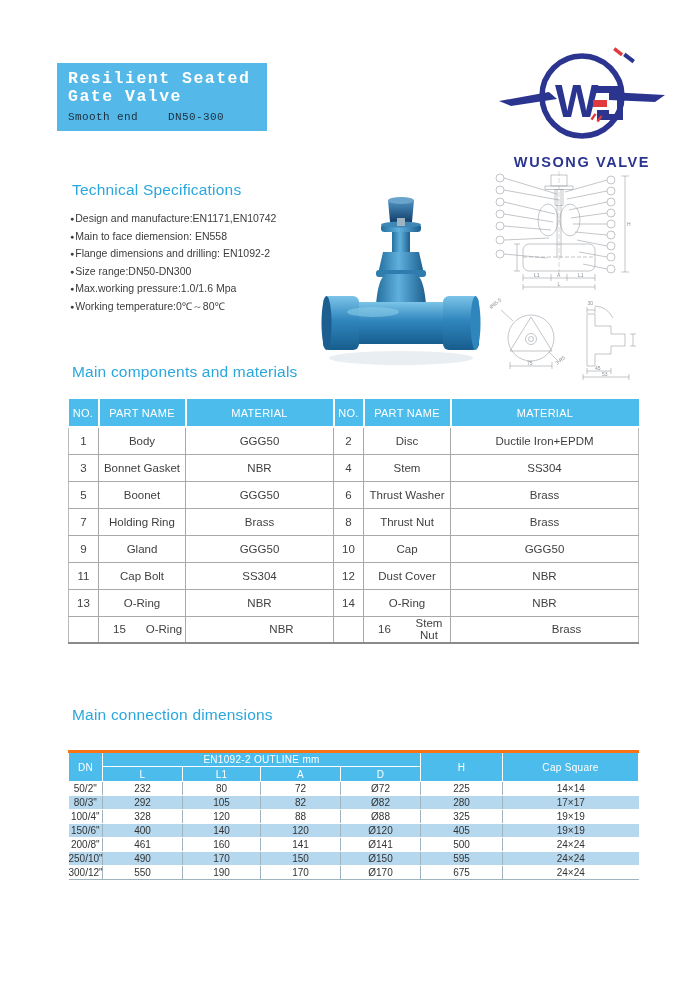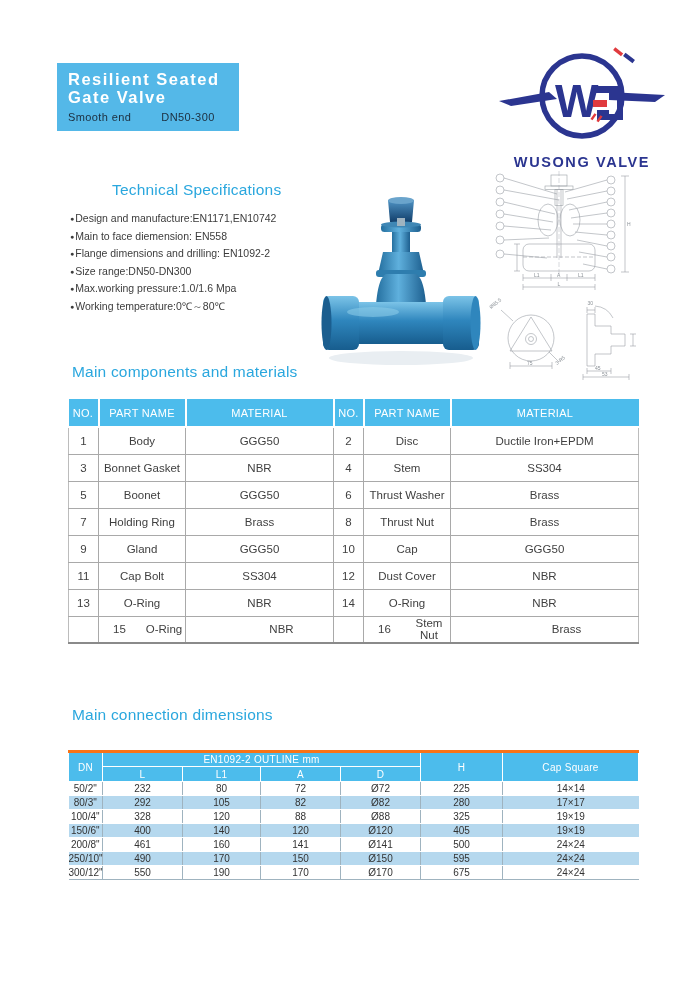--- a/index.html
+++ b/index.html
@@ -1,33 +1,33 @@
 <!DOCTYPE html>
 <html><head>
 <meta charset="utf-8">
 <style>
   * { margin:0; padding:0; box-sizing:border-box; }
   html,body { background:#ffffff; }
   body { font-family:"Liberation Sans", sans-serif; }
   .page { position:relative; width:700px; height:1001px; background:#ffffff; overflow:hidden; }
 
   
-  .header-box { position:absolute; left:57px; top:63px; width:182px; height:68px;
-    background:#54b8e8; padding:7px 10px 0 11px; }
+  .header-box { position:absolute; left:57px; top:63px; width:210px; height:68px;
+    background:#54b8e8; padding:7px 10px 0 11px;font-family:Liberation Mono, monospace; }
   .header-title { color:#ffffff; font-weight:bold; font-size:16.5px; line-height:1.12; letter-spacing:1.5px; }
   .header-sub { margin-top:4px; font-size:11px; color:#1c2e3e; letter-spacing:0.4px; }
   .header-sub .gap { display:inline-block; width:30px; }
 
   
   .logo-wrap { position:absolute; left:497px; top:44px; width:170px; text-align:center; }
   .logo-company { margin-top:2px; color:#2b3590; font-weight:bold; font-size:14.5px; letter-spacing:1.6px; }
 
   
   .section-title { position:absolute; left:72px; color:#2aa7de; font-size:15.5px; letter-spacing:0.2px; }
-  .t-specs { top:181px;margin-left:40px; }
+  .t-specs { top:181px; }
   .t-comp  { top:363px; }
   .t-dims  { top:706px; }
 
   
   .spec-list { position:absolute; left:70px; top:210px; width:270px; }
   .spec-item { font-size:10.5px; color:#3c3c3c; line-height:17.5px; white-space:nowrap; }
   .spec-item .bullet { font-size:7px; vertical-align:1px; margin-right:1px; color:#3c3c3c; }
 
   
   .valve-photo { position:absolute; left:318px; top:188px; }

